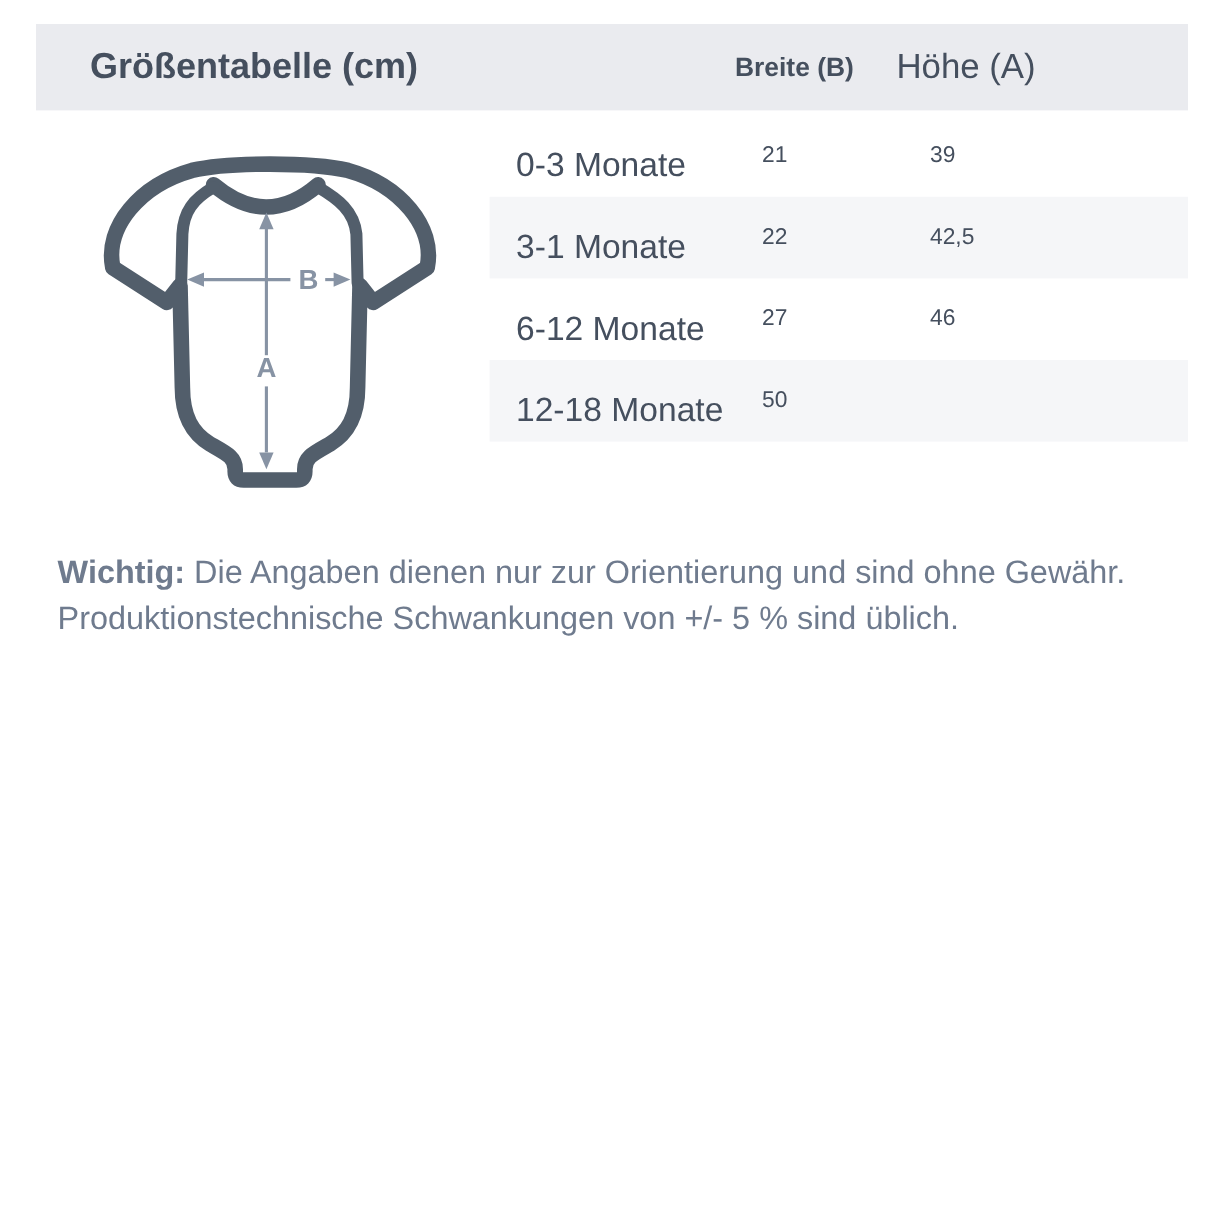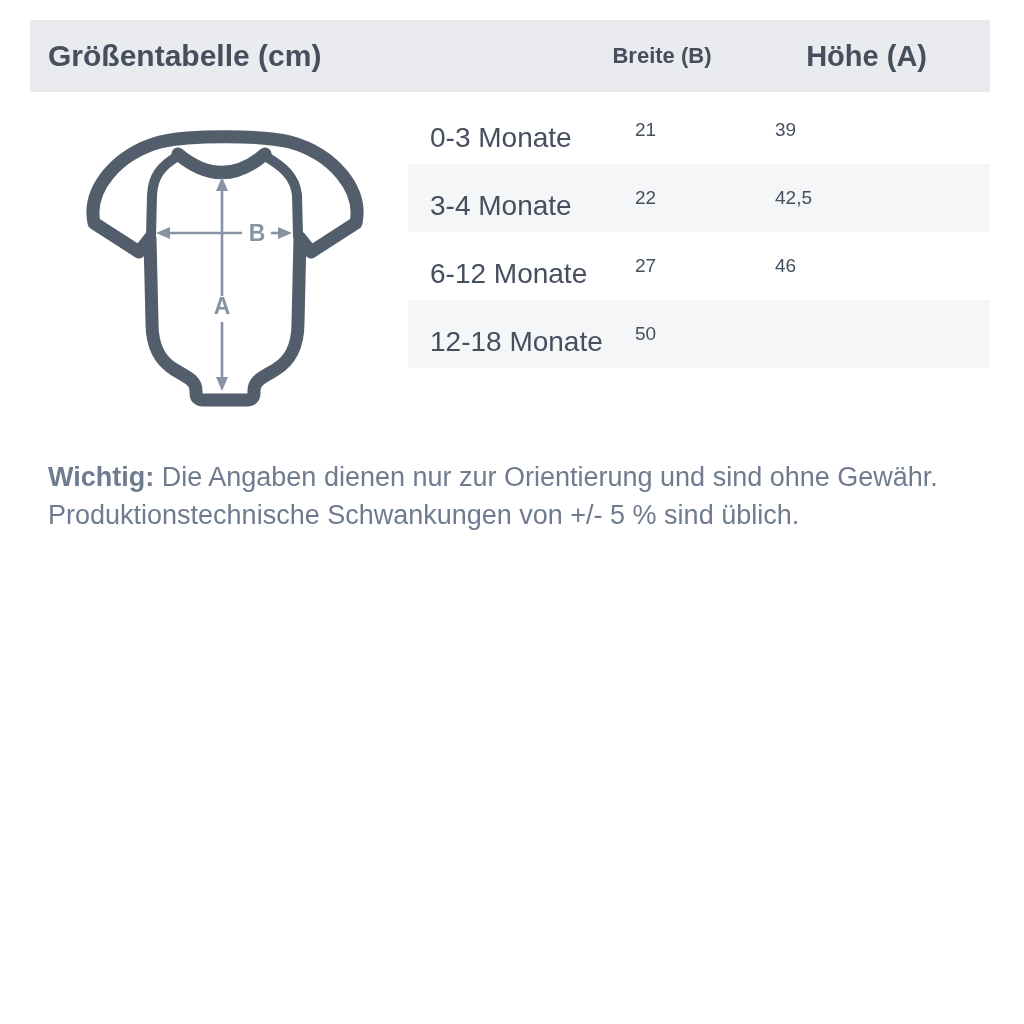--- a/index.html
+++ b/index.html
@@ -20,23 +20,24 @@
   
   .header-bar{
     position:absolute;left:30px;top:20px;width:960px;height:72px;
     background:var(--header-bg);
     display:flex;align-items:center;
   }
   .header-title{
     flex:1;padding-left:18px;
     font-size:30px;font-weight:700;color:var(--text-dark);
     white-space:nowrap;
+    margin-left:27px;
   }
   .header-col-b{width:170px;text-align:center;font-size:22px;font-weight:700;color:var(--text-dark);}
-  .header-col-a{width:180px;text-align:right;font-size:29px;font-weight:700;color:var(--text-dark);}
+  .header-col-a{width:180px;text-align:left;font-size:29px;font-weight:400;color:var(--text-dark);}
   .header-spacer{width:63px;}
 
   
   .size-table{position:absolute;left:408px;top:96px;width:582px;}
   .row{
     display:grid;grid-template-columns:227px 140px 215px;
     align-items:center;height:68px;
   }
   .row:nth-child(even){background:var(--row-alt-bg);}
   .cell-size{padding-left:22px;font-size:28px;color:var(--text-dark);white-space:nowrap;margin-top:16px;}
@@ -72,21 +73,21 @@
     <div class="header-spacer"></div>
   </div>
 
   <div class="size-table">
     <div class="row">
       <div class="cell-size">0-3 Monate</div>
       <div class="cell-num">21</div>
       <div class="cell-num">39</div>
     </div>
     <div class="row">
-      <div class="cell-size">3-4 Monate</div>
+      <div class="cell-size">3-1 Monate</div>
       <div class="cell-num">22</div>
       <div class="cell-num">42,5</div>
     </div>
     <div class="row">
       <div class="cell-size">6-12 Monate</div>
       <div class="cell-num">27</div>
       <div class="cell-num">46</div>
     </div>
     <div class="row">
       <div class="cell-size">12-18 Monate</div>

